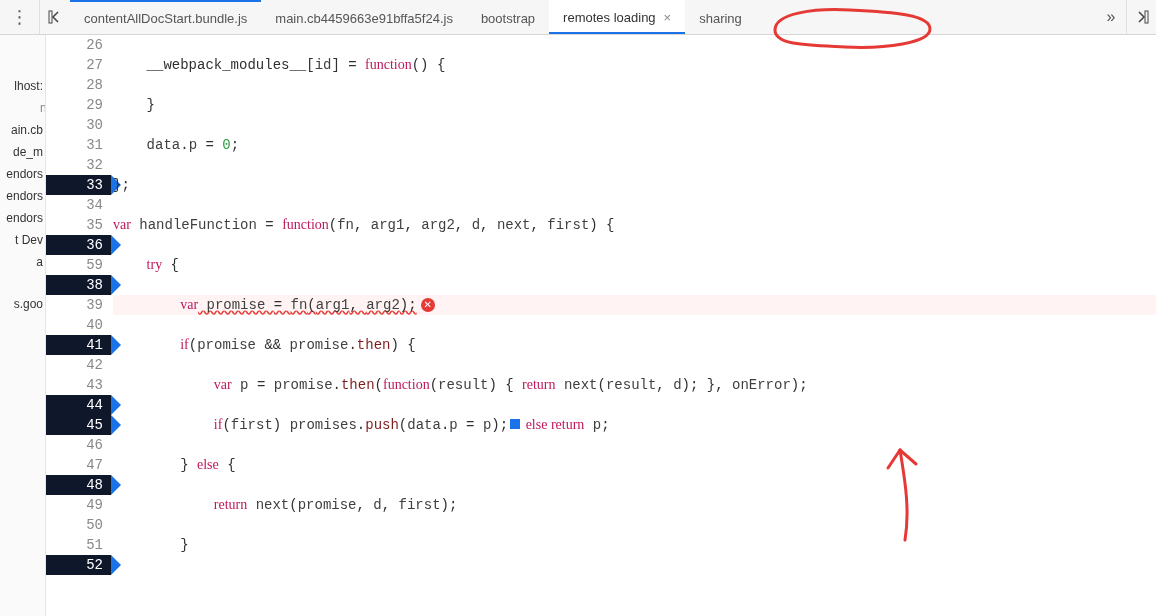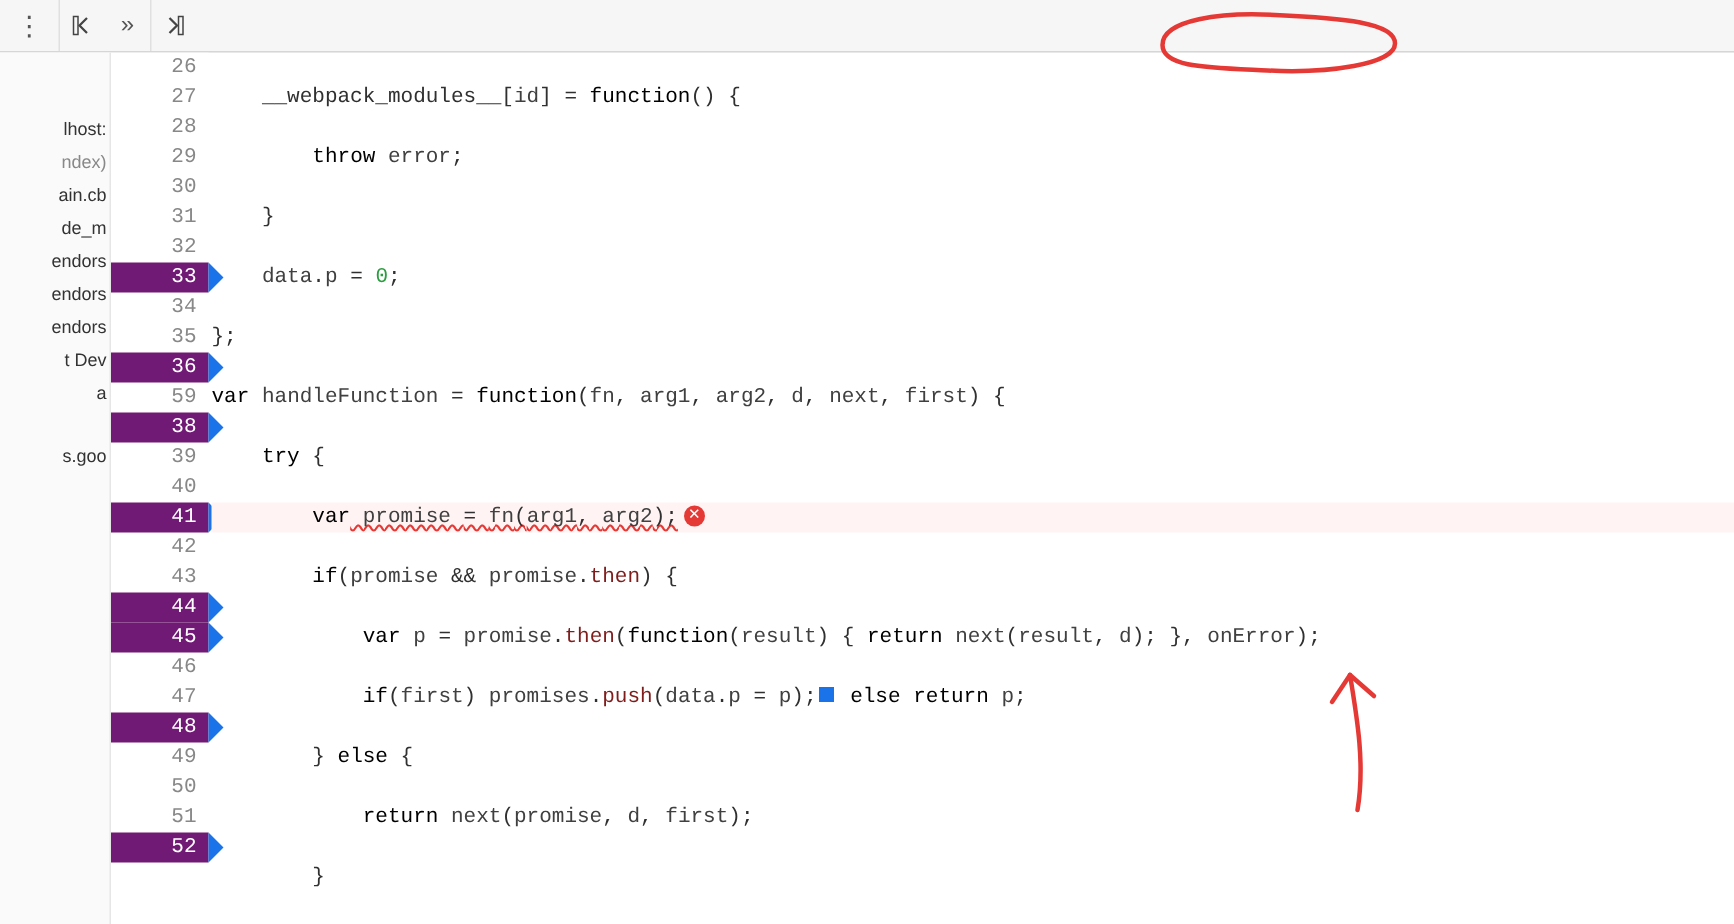--- a/index.html
+++ b/index.html
@@ -79,21 +79,21 @@
     align-items: center;
     justify-content: center;
     color: #444;
     border-left: 1px solid #e0e0e0;
   }
   .main {
     display: flex;
     height: calc(100% - 35px);
   }
   .side {
-    width: 74px;
+    width: 46px;
     border-right: 1px solid #e6e6e6;
     overflow: hidden;
     background: #fafafa;
   }
   .side-item {
     padding: 4px 2px;
     font-size: 12px;
     color: #333;
     white-space: nowrap;
     cursor: default;
@@ -114,21 +114,21 @@
     text-align: right;
     color: #888;
     background: #fff;
   }
   .gutter-line {
     height: 20px;
     padding-right: 8px;
     position: relative;
   }
   .gutter-line.highlighted {
-    background: #701a75;
+    background: #0f172a;
     color: #fff;
   }
   .gutter-line.highlighted::after{
     content:'';
     position:absolute;
     right:-10px; top:0;
     border-top:10px solid transparent;
     border-bottom:10px solid transparent;
     border-left:10px solid #1a73e8;
   }
@@ -136,21 +136,21 @@
     flex: 1;
     white-space: pre;
     overflow: hidden;
     position: relative;
     padding-left: 2px;
   }
   .code-line {
     height: 20px;
   }
   .code-line.err-line { background: #fff3f3; }
-  .kw { color: #000000; }
+  .kw { color: #be185d; font-family: Liberation Serif, serif; }
   .fn { color: #7f1d1d; }
   .num { color: #2a9d3f; }
   .plain { color: #303030; }
   .name { color: #404040; }
   .wavy { text-decoration: wavy underline #e53935; text-decoration-skip-ink: none; }
   .err-icon {
     display:inline-flex;
     width:14px;height:14px;border-radius:50%;
     background:#e53935;color:#fff;
     align-items:center;justify-content:center;
@@ -170,20 +170,38 @@
 </head>
 <body>
 
 <div class="topbar">
   <div class="menu-btn">⋮</div>
   <div class="nav-left">
     <svg width="14" height="14" viewBox="0 0 14 14">
         <rect x="1" y="1" width="3" height="12" fill="none" stroke="#444"></rect>
         <path d="M10 2 L5 7 L10 12" fill="none" stroke="#444" stroke-width="1.5"></path>
       </svg>
+  </div>
+  <div class="tabs">
+    <div class="tab active-top">
+        <span>contentAllDocStart.bundle.js</span>
+      </div>
+    <div class="tab">
+        <span>main.cb4459663e91bffa5f24.js</span>
+      </div>
+    <div class="tab">
+        <span>bootstrap</span>
+      </div>
+    <div class="tab active">
+        <span>remotes loading</span>
+        <span class="close">×</span>
+      </div>
+    <div class="tab">
+        <span>sharing</span>
+      </div>
   </div>
   <div class="overflow">»</div>
   <div class="nav-right">
     <svg width="14" height="14" viewBox="0 0 14 14">
         <path d="M4 2 L9 7 L4 12" fill="none" stroke="#444" stroke-width="1.5"></path>
         <rect x="10" y="1" width="3" height="12" fill="none" stroke="#444"></rect>
       </svg>
   </div>
 </div>
 
@@ -229,21 +247,20 @@
       <div class="gutter-line">47</div>
       <div class="gutter-line highlighted">48</div>
       <div class="gutter-line">49</div>
       <div class="gutter-line">50</div>
       <div class="gutter-line">51</div>
       <div class="gutter-line highlighted">52</div>
     </div>
 
     <div class="code">
 <div class="code-line"><span class="plain">    __webpack_modules__</span><span class="plain">[</span><span class="name">id</span><span class="plain">] = </span><span class="kw">function</span><span class="plain">() {</span></div>
-<div class="code-line"><span>        </span><span class="kw">throw</span><span class="name"> error</span><span>;</span></div>
 <div class="code-line"><span>    }</span></div>
 <div class="code-line"><span>    </span><span class="name">data</span><span>.</span><span class="name">p</span><span> = </span><span class="num">0</span><span>;</span></div>
 <div class="code-line"><span>};</span></div>
 <div class="code-line"><span class="kw">var</span><span class="name"> handleFunction </span><span>= </span><span class="kw">function</span><span>(</span><span class="name">fn</span><span>, </span><span class="name">arg1</span><span>, </span><span class="name">arg2</span><span>, </span><span class="name">d</span><span>, </span><span class="name">next</span><span>, </span><span class="name">first</span><span>) {</span></div>
 <div class="code-line"><span>    </span><span class="kw">try</span><span> {</span></div>
 <div class="code-line err-line"><span>        </span><span class="kw">var</span><span class="name wavy"> promise </span><span class="wavy">= </span><span class="name wavy">fn</span><span class="wavy">(</span><span class="name wavy">arg1</span><span class="wavy">, </span><span class="name wavy">arg2</span><span class="wavy">);</span><span class="err-icon">✕</span></div>
 <div class="code-line"><span>        </span><span class="kw">if</span><span>(</span><span class="name">promise</span><span> &amp;&amp; </span><span class="name">promise</span><span>.</span><span class="fn">then</span><span>) {</span></div>
 <div class="code-line"><span>            </span><span class="kw">var</span><span class="name"> p </span><span>= </span><span class="name">promise</span><span>.</span><span class="fn">then</span><span>(</span><span class="kw">function</span><span>(</span><span class="name">result</span><span>) { </span><span class="kw">return</span><span class="name"> next</span><span>(</span><span class="name">result</span><span>, </span><span class="name">d</span><span>); }, </span><span class="name">onError</span><span>);</span></div>
 <div class="code-line"><span>            </span><span class="kw">if</span><span>(</span><span class="name">first</span><span>) </span><span class="name">promises</span><span>.</span><span class="fn">push</span><span>(</span><span class="name">data</span><span>.</span><span class="name">p</span><span> = </span><span class="name">p</span><span>);</span><span class="bp"></span><span class="kw"> else </span><span class="kw">return</span><span class="name"> p</span><span>;</span></div>
 <div class="code-line"><span>        } </span><span class="kw">else</span><span> {</span></div>

